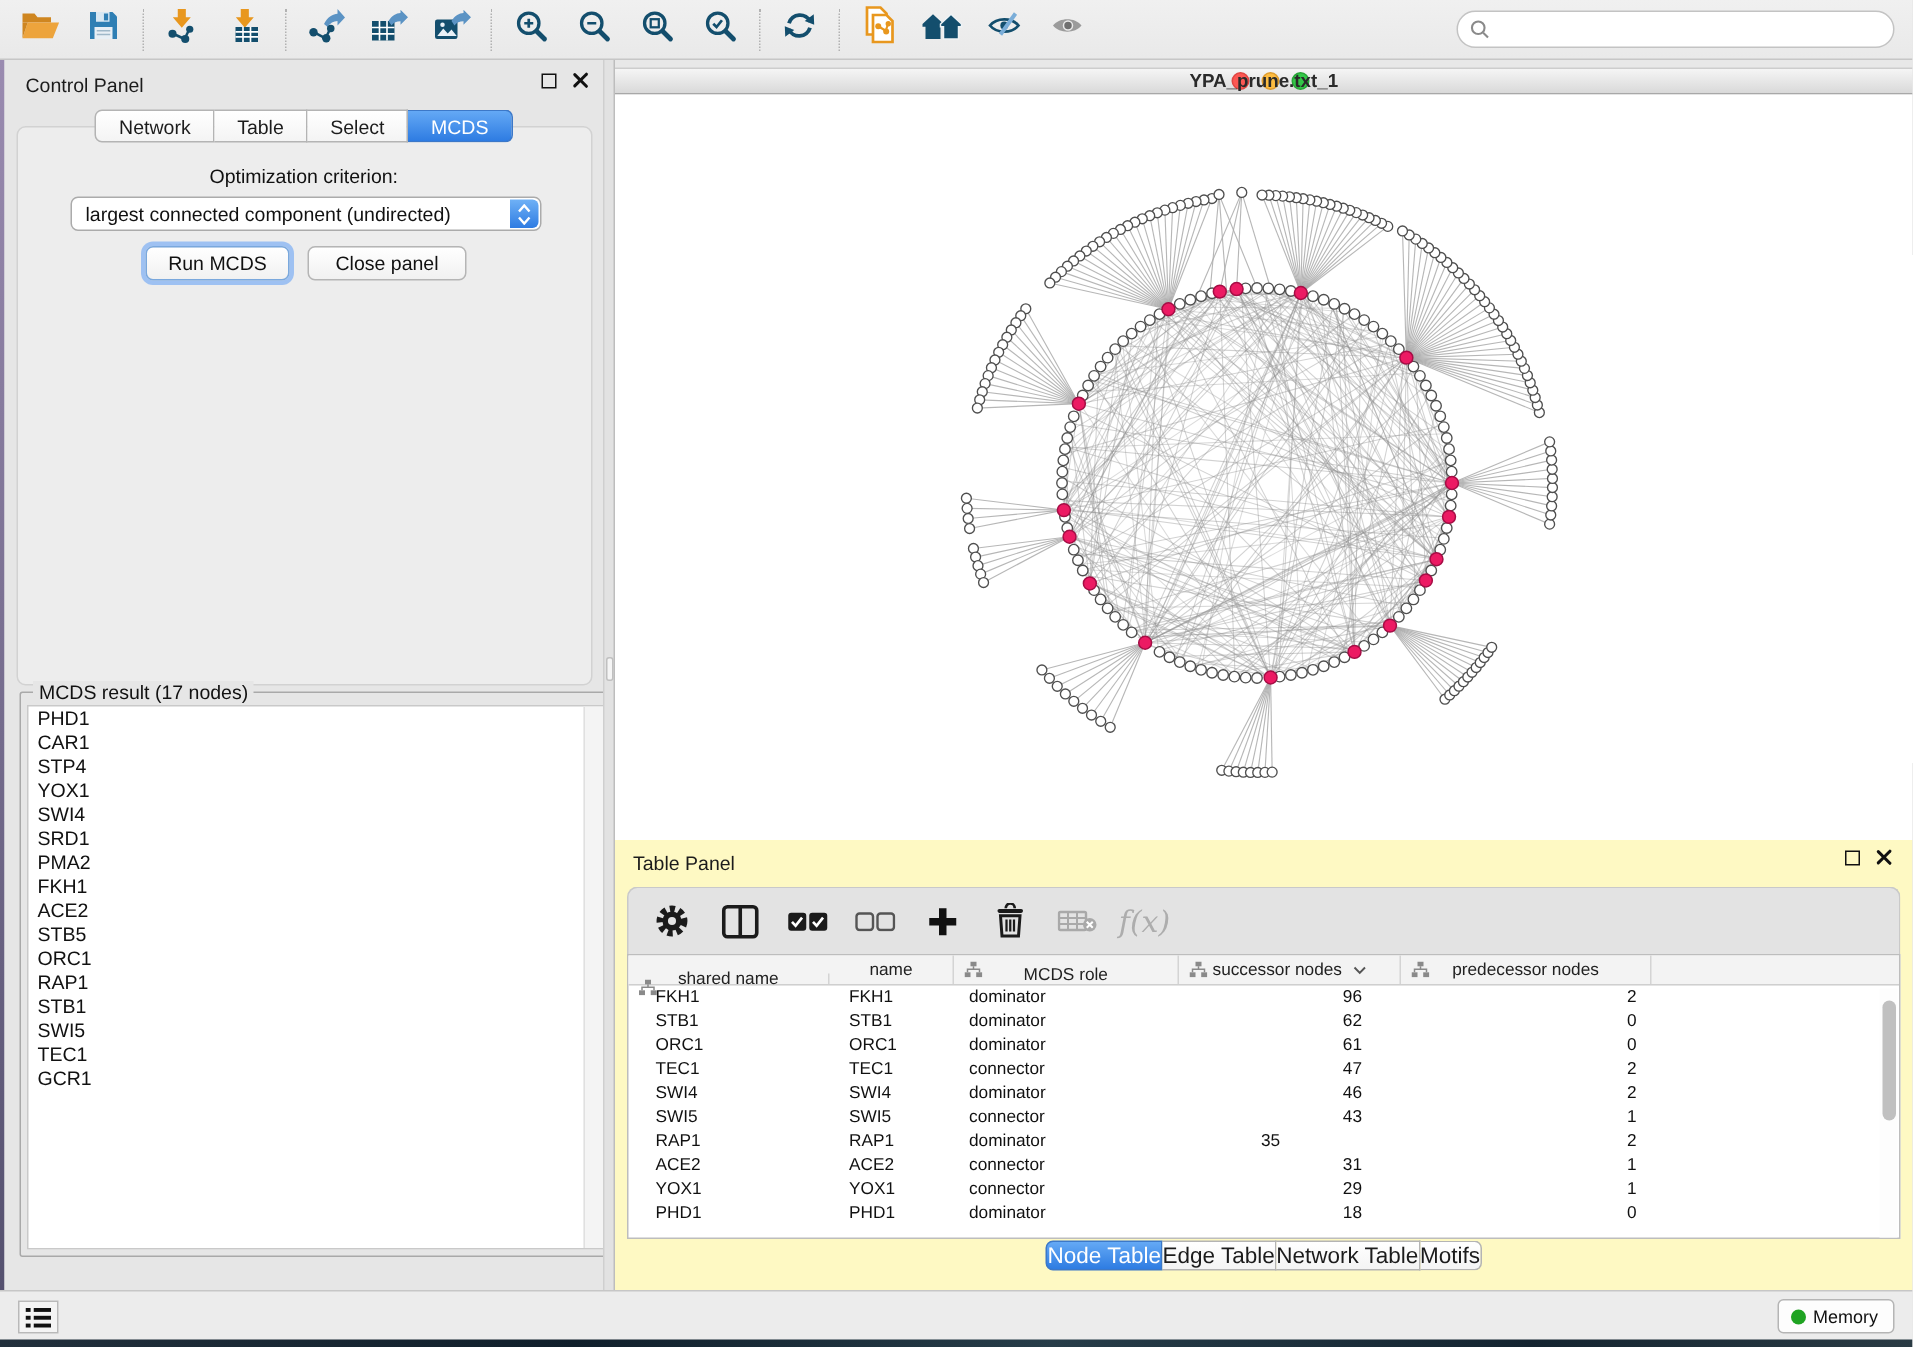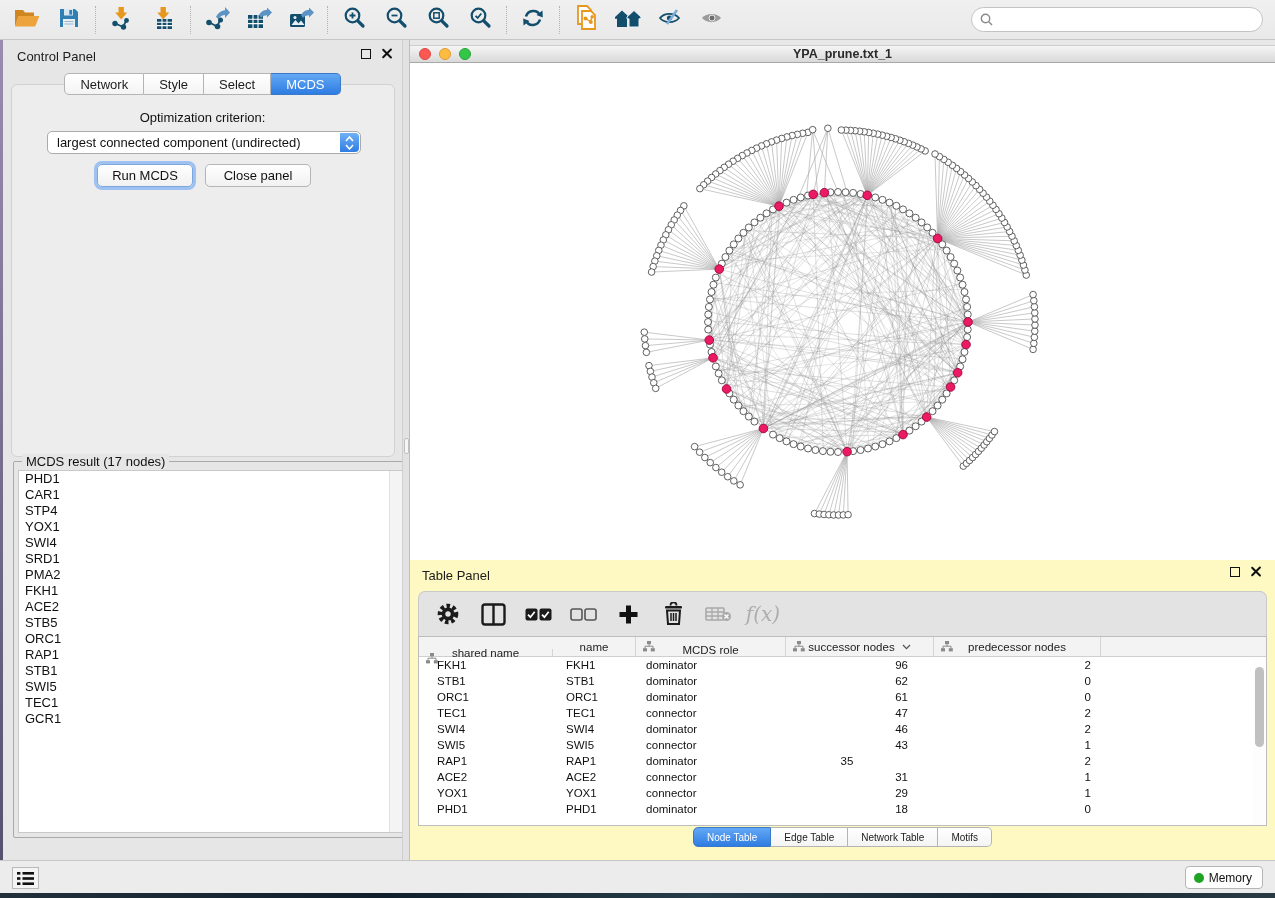--- a/index.html
+++ b/index.html
@@ -67,21 +67,21 @@
   
   .vsplit { width:8px; height:820px; background:#e2e2e2; border-left:1px solid #cfcfcf; border-right:1px solid #bdbdbd; position:relative; flex:none; }
   .vsplit .handle { position:absolute; left:1px; top:398px; width:5px; height:16px; background:#f5f5f5; border:1px solid #c0c0c0; border-radius:2px; }
 
   
   .right-col { width:865px; height:820px; display:flex; flex-direction:column; flex:none; }
 
   .net-window { position:relative; width:865px; height:520px; }
   .net-titlebar { position:absolute; left:0; top:5px; width:865px; height:18px;
     background:linear-gradient(#f5f5f5,#d9d9d9); border-top:1px solid #cdcdcd; border-bottom:1px solid #a8a8a8;
-    display:flex; align-items:center; }
+    display:flex; align-items:center;justify-content:center; }
   .lights { display:flex; gap:8px; margin-left:9px; }
   .light { width:12px; height:12px; border-radius:50%; }
   .net-title { position:absolute; left:0; width:865px; text-align:center; font-size:12.5px; font-weight:bold; color:#2a2a2a; }
   .net-canvas { position:absolute; left:0; top:23px; width:865px; height:497px; background:#fff; }
 
   
   .table-panel { position:relative; width:865px; height:300px; background:#fef9c3; }
   .tp-title { position:absolute; left:12px; top:8px; font-size:13px; color:#1c1c1c; }
   .tp-toolbar { position:absolute; left:8px; top:31px; width:849px; height:45px;
     background:#e3e3e3; border:1px solid #c9c9c9; border-bottom:none; border-radius:7px 7px 0 0;
@@ -96,21 +96,21 @@
   .th .hicon { position:absolute; left:7px; top:4px; }
   .th .chev { margin-left:7px; }
   .tbl-body { position:relative; }
   .tr { display:flex; height:16px; align-items:center; }
   .td { font-size:11.5px; color:#111; white-space:nowrap; overflow:hidden; }
   .td.num { text-align:right; }
   .tbl-scroll { position:absolute; right:1px; top:22px; width:12px; height:166px; background:#fdfdfd; }
   .tbl-thumb { position:absolute; left:1.5px; top:8px; width:9px; height:80px; background:#c0c0c0; border-radius:5px; }
 
   .tp-tabs { position:absolute; left:0; top:267px; width:865px; display:flex; justify-content:center; }
-  .seg2 .tab { height:20px; font-size:10px; padding:0 13px; }
+  .seg2 .tab { height:20px; font-size:15px; padding:0 0; }
 
   
   .statusbar { position:absolute; left:0; top:860px; width:1275px; height:33px;
     background:#ececec; border-top:1px solid #c6c6c6; }
   .list-btn { position:absolute; left:12px; top:6px; width:27px; height:22px; background:#f4f4f4;
     border:1px solid #b9b9b9; display:flex; align-items:center; justify-content:center; }
   .memory-btn { position:absolute; right:12px; top:5px; height:23px; padding:0 10px 0 8px; background:#fdfdfd;
     border:1px solid #b5b5b5; border-radius:4px; display:flex; align-items:center; gap:5px; font-size:12px; color:#111; }
   .mem-dot { width:10px; height:10px; border-radius:50%; }
 
@@ -306,21 +306,21 @@
       <div class="cp-title">Control Panel</div>
       <div class="win-icons">
         <span class="float-ic"></span>
         <span class="close-ic"></span>
       </div>
 
       <div class="cp-card"></div>
       <div class="cp-tabs">
           <div class="seg">
             <div class="tab">Network</div>
-            <div class="tab">Style</div>
+            <div class="tab">Table</div>
             <div class="tab">Select</div>
             <div class="tab sel">MCDS</div>
           </div>
         </div>
 
       <div class="opt-label">Optimization criterion:</div>
       <div class="combo">
         <span>largest connected component (undirected)</span>
         <span class="stepper">
           <svg width="9" height="6" viewBox="0 0 9 6">

